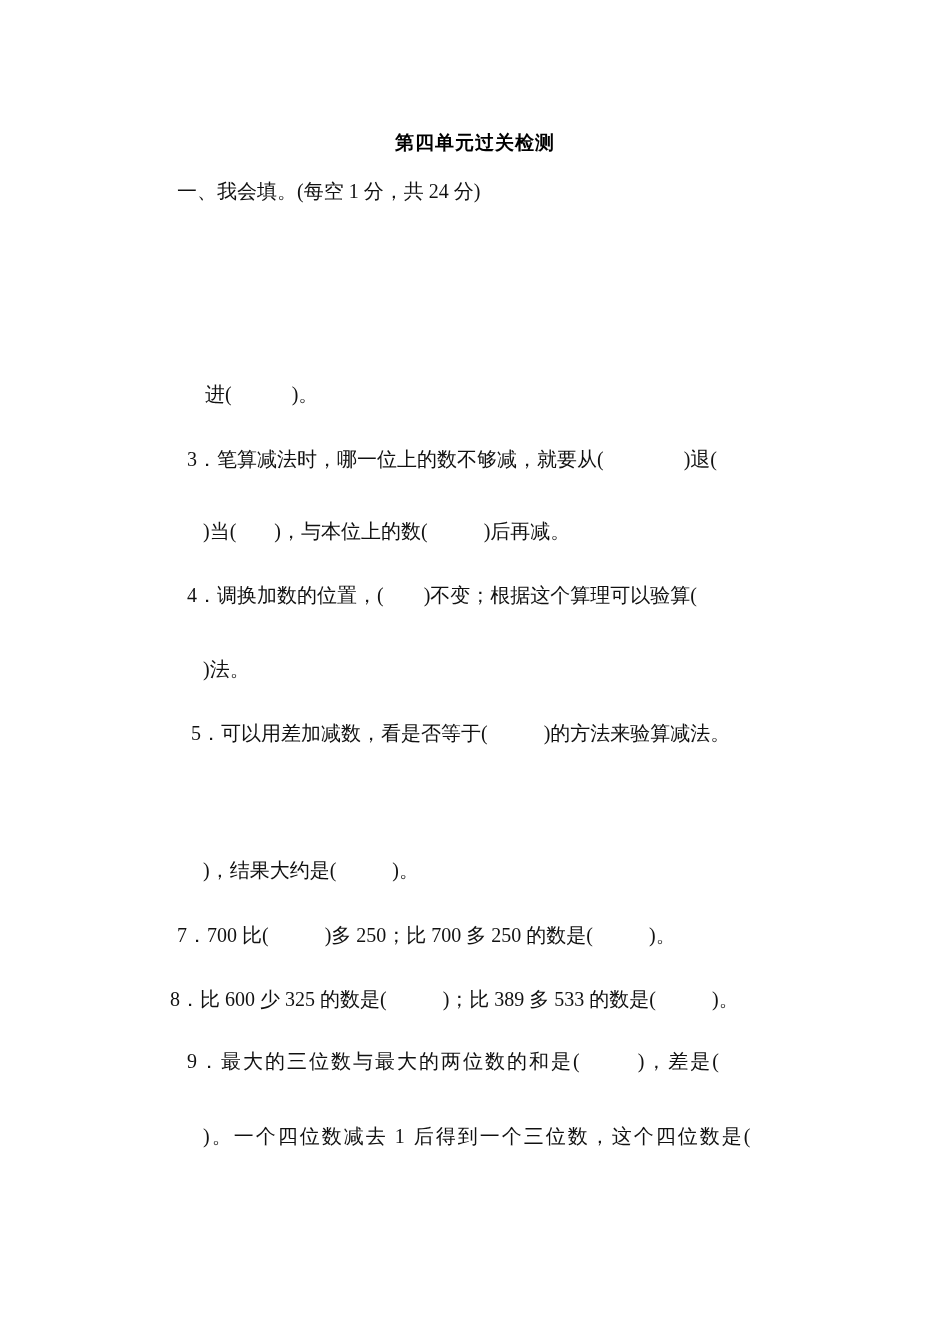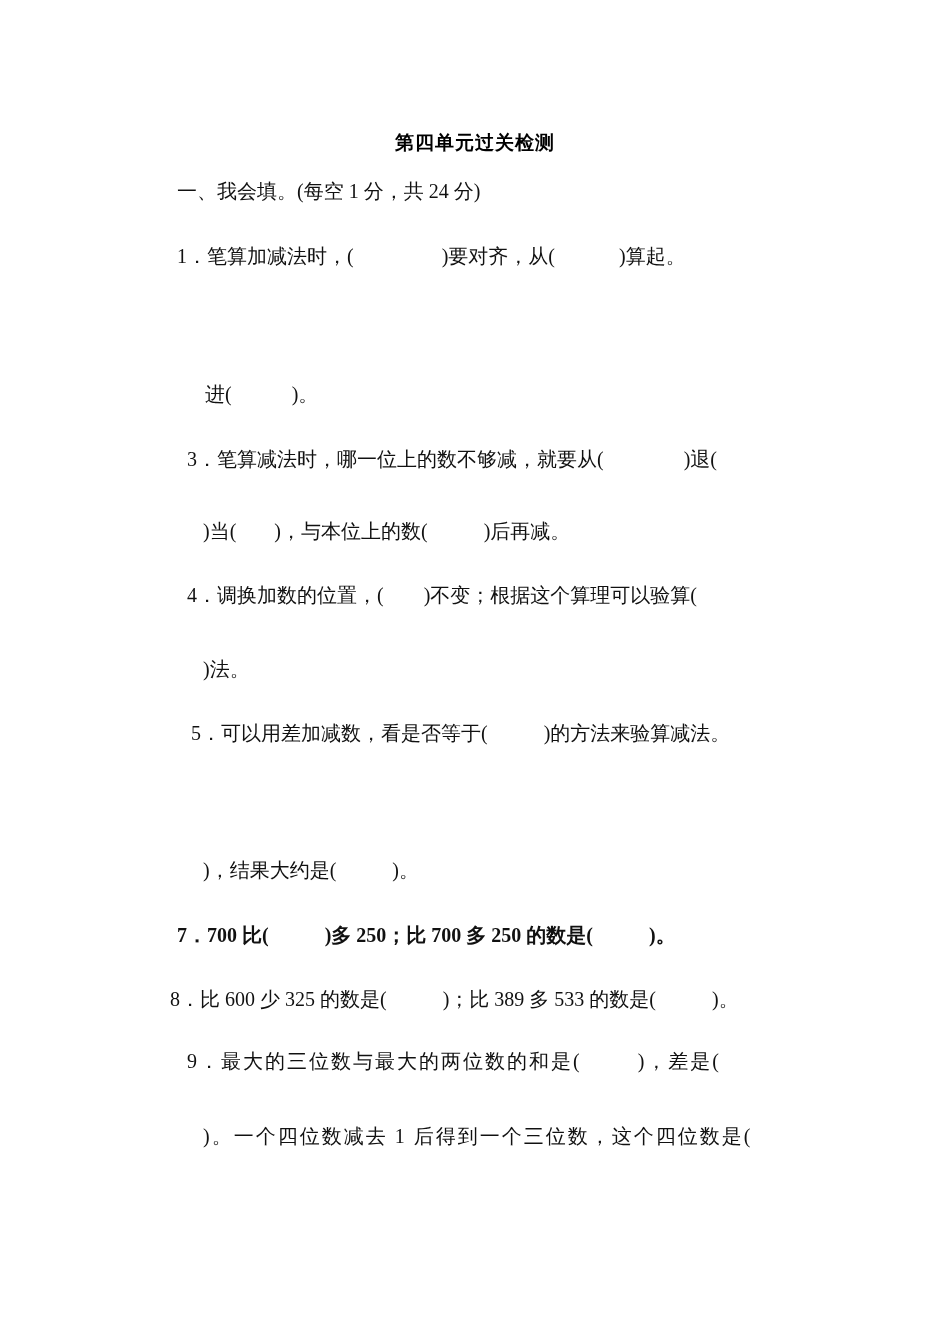--- a/index.html
+++ b/index.html
@@ -46,34 +46,33 @@
   </style>
 </head>
 <body>
 
 <div class="page">
 
   <div class="title">第四单元过关检测</div>
 
   <div class="line" style="left:177px; top:178px;">一、我会填。(每空 1 分，共 24 分)</div>
 
-  <div class="line" style="left:177px; top:243px;"><span>1．</span><span>笔算加减法时，(</span><span class="blank" style="width:88px"></span><span>)要对齐，从(</span><span class="blank" style="width:64px"></span><span>)算起。</span></div>
 
   <div class="line" style="left:205px; top:381px;"><span>进(</span><span class="blank" style="width:60px"></span><span>)。</span></div>
 
   <div class="line" style="left:187px; top:446px;"><span>3．</span><span>笔算减法时，哪一位上的数不够减，就要从(</span><span class="blank" style="width:80px"></span><span>)退(</span></div>
   <div class="line" style="left:203px; top:518px;"><span>)当(</span><span class="blank" style="width:38px"></span><span>)，与本位上的数(</span><span class="blank" style="width:56px"></span><span>)后再减。</span></div>
 
   <div class="line" style="left:187px; top:582px;"><span>4．</span><span>调换加数的位置，(</span><span class="blank" style="width:40px"></span><span>)不变；根据这个算理可以验算(</span></div>
   <div class="line" style="left:203px; top:656px;"><span>)法。</span></div>
 
   <div class="line" style="left:177px; top:720px;margin-left:14px;"><span>5．</span><span>可以用差加减数，看是否等于(</span><span class="blank" style="width:56px"></span><span>)的方法来验算减法。</span></div>
 
   <div class="line" style="left:203px; top:857px;"><span>)，结果大约是(</span><span class="blank" style="width:56px"></span><span>)。</span></div>
 
-  <div class="line" style="left:177px; top:922px;font-weight:bold;"><span>7．</span><span>700 比(</span><span class="blank" style="width:56px"></span><span>)多 250；比 700 多 250 的数是(</span><span class="blank" style="width:56px"></span><span>)。</span></div>
+  <div class="line" style="left:177px; top:922px;"><span>7．</span><span>700 比(</span><span class="blank" style="width:56px"></span><span>)多 250；比 700 多 250 的数是(</span><span class="blank" style="width:56px"></span><span>)。</span></div>
 
   <div class="line" style="left:170px; top:986px;"><span>8．</span><span>比 600 少 325 的数是(</span><span class="blank" style="width:56px"></span><span>)；比 389 多 533 的数是(</span><span class="blank" style="width:56px"></span><span>)。</span></div>
 
   <div class="line" style="left:187px; top:1048px; letter-spacing:2px;"><span>9．</span><span>最大的三位数与最大的两位数的和是(</span><span class="blank" style="width:56px"></span><span>)，差是(</span></div>
   <div class="line" style="left:203px; top:1123px; letter-spacing:2px;"><span>)。一个四位数减去 1 后得到一个三位数，这个四位数是(</span></div>
 
 </div>
 
 </body></html>

